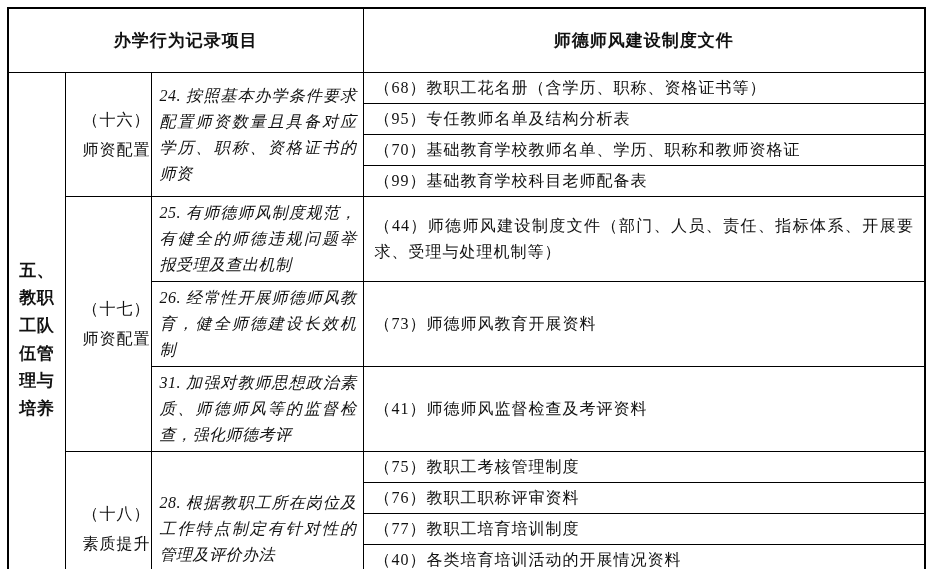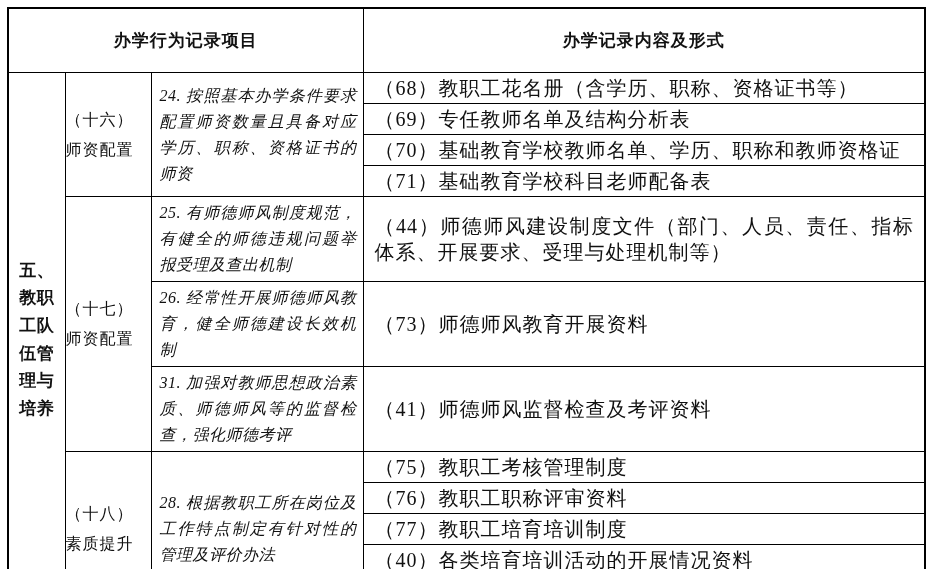--- a/index.html
+++ b/index.html
@@ -45,39 +45,39 @@
     font-size: 17px;
     text-align: center;
     vertical-align: middle;
     white-space: pre-line;
     line-height: 1.62;
     letter-spacing: 0.5px;
     padding: 0;
   }
   td.group {
     font-size: 16px;
-    text-align: left;
+    text-align: right;
     vertical-align: middle;
     white-space: pre-line;
     line-height: 1.85;
     letter-spacing: 1px;
     padding: 0;
   }
   td.crit {
     font-size: 16px;
     line-height: 26px;
     text-align: justify;
     text-align-last: left;
     vertical-align: middle;
     letter-spacing: 0.5px;
     padding: 3px 6px 3px 8px;
     font-style: italic;
   }
   td.rec {
-    font-size: 20px;
+    font-size: 16px;
     line-height: 26px;
     vertical-align: middle;
     text-align: justify;
     text-align-last: left;
     letter-spacing: 1px;
     padding: 2px 10px 2px 11px;
     margin-left: 36px;
   }
   tr.rh-hdr   { height: 33px; }
   tr.rh-std   { height: 30px; }
@@ -93,43 +93,43 @@
     <colgroup>
       <col style="width:57px">
       <col style="width:86px">
       <col style="width:212px">
       <col style="width:562px">
     </colgroup>
 
     <tbody>
         <tr class="rh-hdr">
       <th class="hdr" colspan="3">办学行为记录项目</th>
-      <th class="hdr">办学记录内容及形式</th>
+      <th class="hdr">师德师风建设制度文件</th>
     </tr>
 
     <tr class="rh-std">
       <td class="cat" rowspan="12">五、
 教职
 工队
 伍管
 理与
 培养</td>
       <td class="group" rowspan="4">（十六）
 师资配置</td>
       <td class="crit" rowspan="4">24. 按照基本办学条件要求配置师资数量且具备对应学历、职称、资格证书的师资</td>
       <td class="rec">（68）教职工花名册（含学历、职称、资格证书等）</td>
     </tr>
     <tr class="rh-std">
-      <td class="rec">（69）专任教师名单及结构分析表</td>
+      <td class="rec">（95）专任教师名单及结构分析表</td>
     </tr>
     <tr class="rh-std">
       <td class="rec">（70）基础教育学校教师名单、学历、职称和教师资格证</td>
     </tr>
     <tr class="rh-std">
-      <td class="rec">（71）基础教育学校科目老师配备表</td>
+      <td class="rec">（99）基础教育学校科目老师配备表</td>
     </tr>
 
     <tr class="rh-r72">
       <td class="group" rowspan="3">（十七）
 师资配置</td>
       <td class="crit">25. 有师德师风制度规范，有健全的师德违规问题举报受理及查出机制</td>
       <td class="rec">（44）师德师风建设制度文件（部门、人员、责任、指标体系、开展要求、受理与处理机制等）</td>
     </tr>
     <tr class="rh-r73">
       <td class="crit">26. 经常性开展师德师风教育，健全师德建设长效机制</td>

